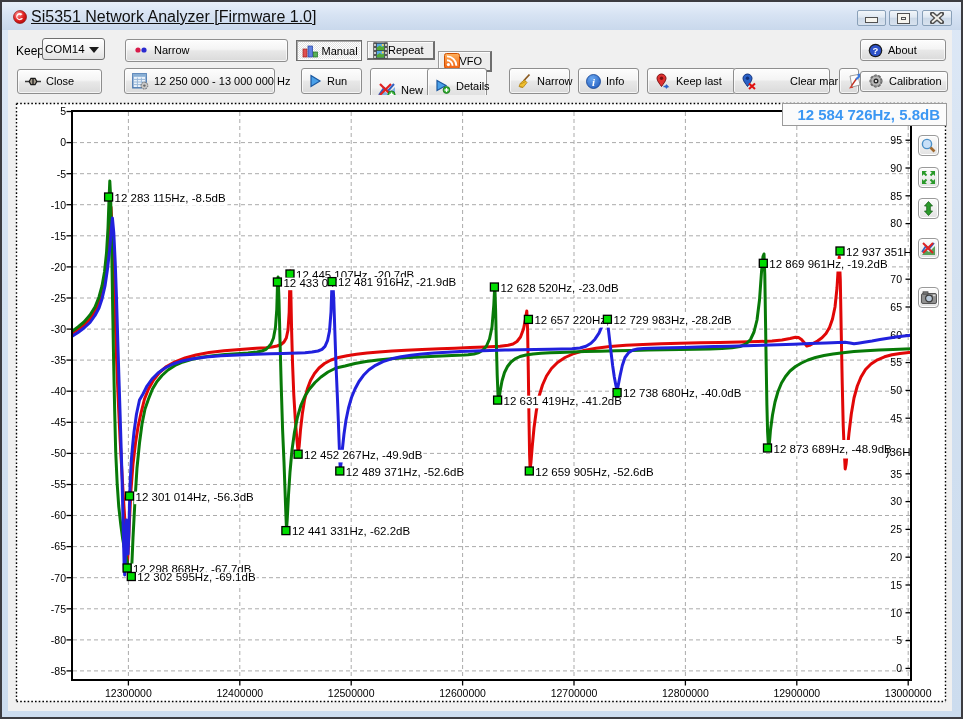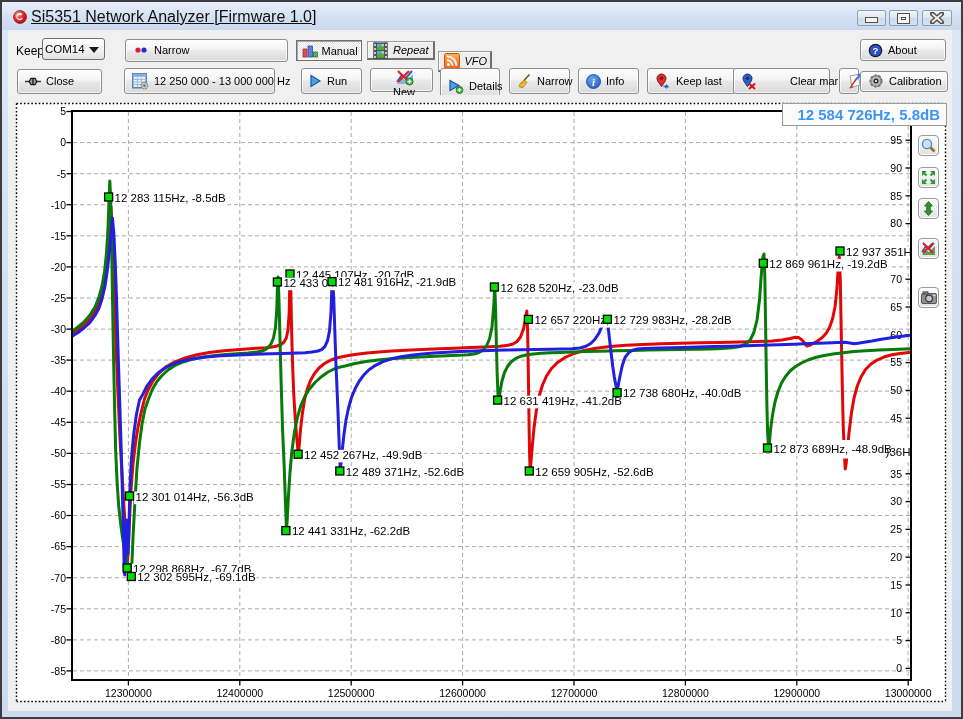--- a/index.html
+++ b/index.html
@@ -15,21 +15,21 @@
 #client { position:absolute; left:8px; top:30px; width:944px; height:681px; background:#f0f0f0; }
 .btn { position:absolute; display:flex; align-items:center; border:1px solid #8e8e8e; border-radius:3px;
   background:linear-gradient(180deg,#fdfdfd 0%,#f4f4f4 44%,#e8e8e8 52%,#dadada 100%);
   box-shadow:inset 0 0 0 1px rgba(255,255,255,0.7); font-size:11px; color:#000; }
 .btn .bi { display:flex; margin-left:7px; }
 .btn .bl { margin-left:5px; white-space:nowrap; }
 .tbtn { position:absolute; display:flex; align-items:center; font-size:11px; color:#000;
   background:#ededed; border:1px solid #9a9a9a; border-right:2px solid #6e6e6e; border-bottom:2px solid #6e6e6e;
   box-shadow:inset 1px 1px 0 #fbfbfb; }
 .tbtn .bi { display:flex; margin-left:5px; }
-.tbtn .bl { margin-left:5px; white-space:nowrap;font-style:italic; }
+.tbtn .bl { white-space:nowrap; }
 #manual { position:absolute; display:flex; align-items:center; font-size:11px; color:#000;
   border:1.5px solid #6e6e6e; box-shadow:inset 1px 1px 0 #a8a8a8, inset -1px -1px 0 #fdfdfd;
   background-image:linear-gradient(45deg,#fff 25%,transparent 25%,transparent 75%,#fff 75%),
                    linear-gradient(45deg,#fff 25%,#e2e2e2 25%,#e2e2e2 75%,#fff 75%);
   background-size:2px 2px; background-position:0 0,1px 1px; }
 #manual .bi { display:flex; margin-left:5px; } #manual .bl { margin-left:4px; }
 #combo { position:absolute; left:34px; top:8px; width:63px; height:22px; border:1px solid #707070;
   border-radius:3px; background:linear-gradient(180deg,#ffffff 0%,#f0f0f0 60%,#e2e2e2 100%);
   font-size:11.5px; display:flex; align-items:center; }
 #combo .ct { margin-left:2px; }
@@ -187,39 +187,39 @@
       <span class="bl">12 250 000 - 13 000 000 Hz</span>
     </div>
 <div class="btn" style="left:293px;top:38px;width:61px;height:26px;">
       <span class="bi">
         <svg width="13" height="14" viewBox="0 0 13 14" style="">
           <path d="M2 1.5 L11 7 L2 12.5 Z" fill="#4aa0e8" stroke="#1a58a0" stroke-width="1.2"></path>
         </svg>
       </span>
       <span class="bl">Run</span>
     </div>
-<div class="btn" style="left:362px;top:38px;width:63px;height:24px;flex-direction:column;">
+<div class="btn" style="left:362px;top:38px;width:63px;height:44px;">
       <span class="bi">
         <svg width="18" height="17" viewBox="0 0 18 17" style="">
           <path d="M1 13 L6 6 L10 9 L16 2" fill="none" stroke="#3060c0" stroke-width="2"></path>
           <path d="M1 15 L6 9 L10 12 L17 5 L17 15 Z" fill="#70a8e0" opacity="0.85"></path>
           <g stroke="#e02020" stroke-width="2.2">
             <line x1="2" y1="2" x2="13" y2="13"></line>
             <line x1="13" y1="2" x2="2" y2="13"></line>
           </g>
           <circle cx="13.5" cy="12.5" r="3.6" fill="#30b030" stroke="#187018" stroke-width="0.8"></circle>
           <g stroke="#fff" stroke-width="1.4">
             <line x1="13.5" y1="10.4" x2="13.5" y2="14.6"></line>
             <line x1="11.4" y1="12.5" x2="15.6" y2="12.5"></line>
           </g>
         </svg>
       </span>
       <span class="bl">New</span>
     </div>
-<div class="btn" style="left:432px;top:38px;width:59.5px;height:36px;text-align:right;">
+<div class="btn" style="left:419px;top:38px;width:59.5px;height:36px;text-align:right;">
       <span class="bi">
         <svg width="16" height="15" viewBox="0 0 16 15" style="">
           <path d="M2 1.5 L11 6.5 L2 11.5 Z" fill="#4aa0e8" stroke="#1a58a0" stroke-width="1.2"></path>
           <circle cx="11.5" cy="11" r="3.4" fill="#30b030" stroke="#187018" stroke-width="0.8"></circle>
           <g stroke="#fff" stroke-width="1.3">
             <line x1="11.5" y1="9" x2="11.5" y2="13"></line>
             <line x1="9.5" y1="11" x2="13.5" y2="11"></line>
           </g>
         </svg>
       </span>

